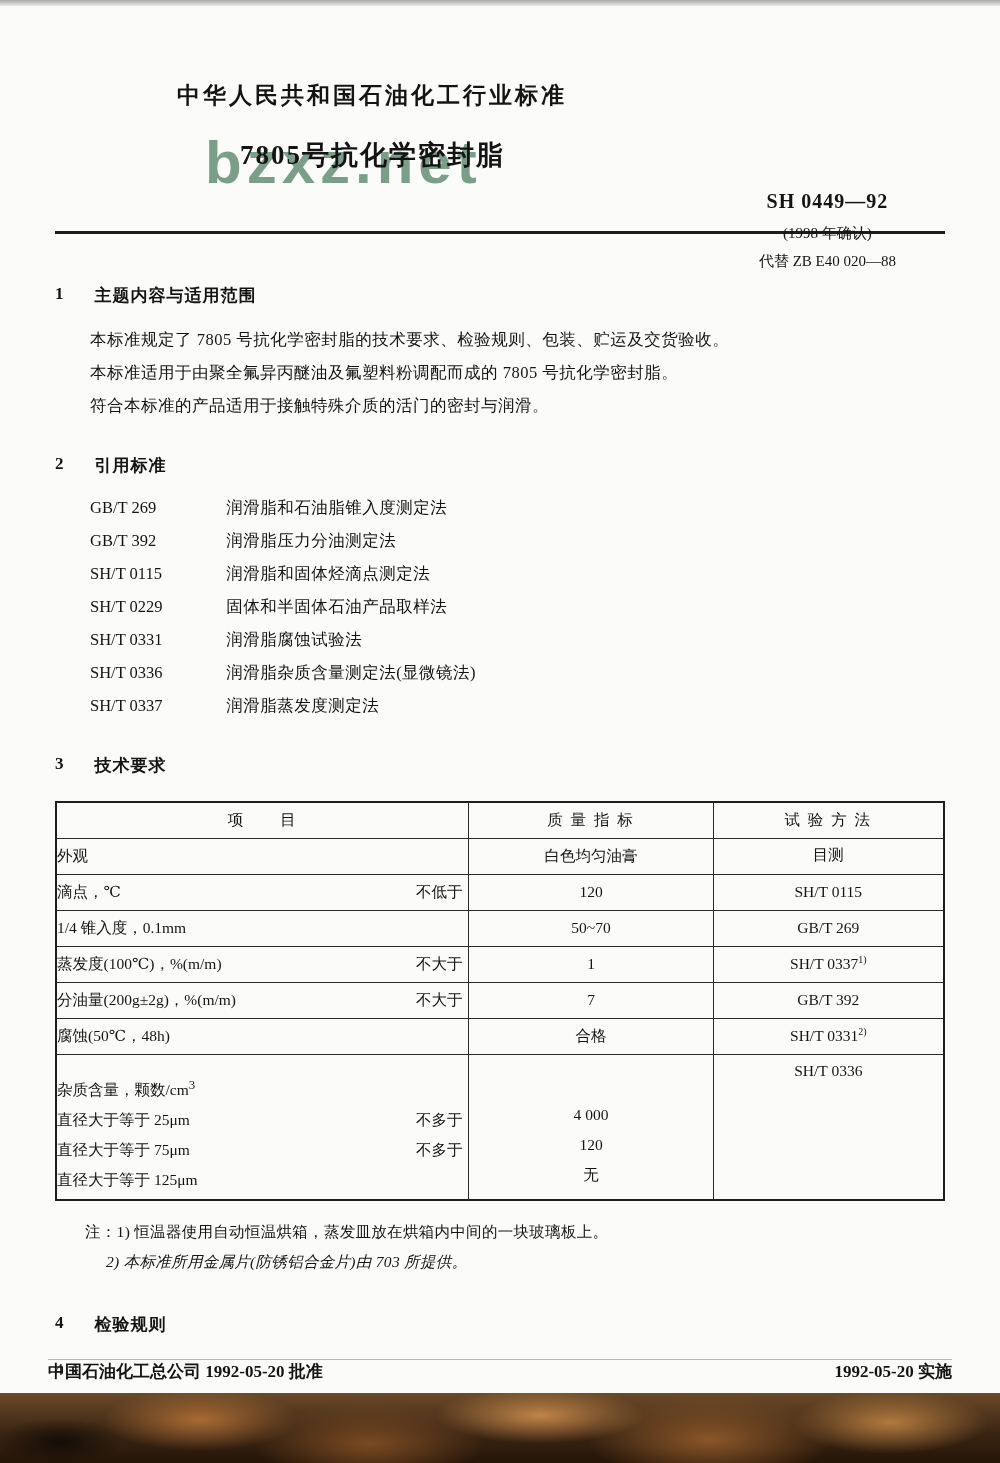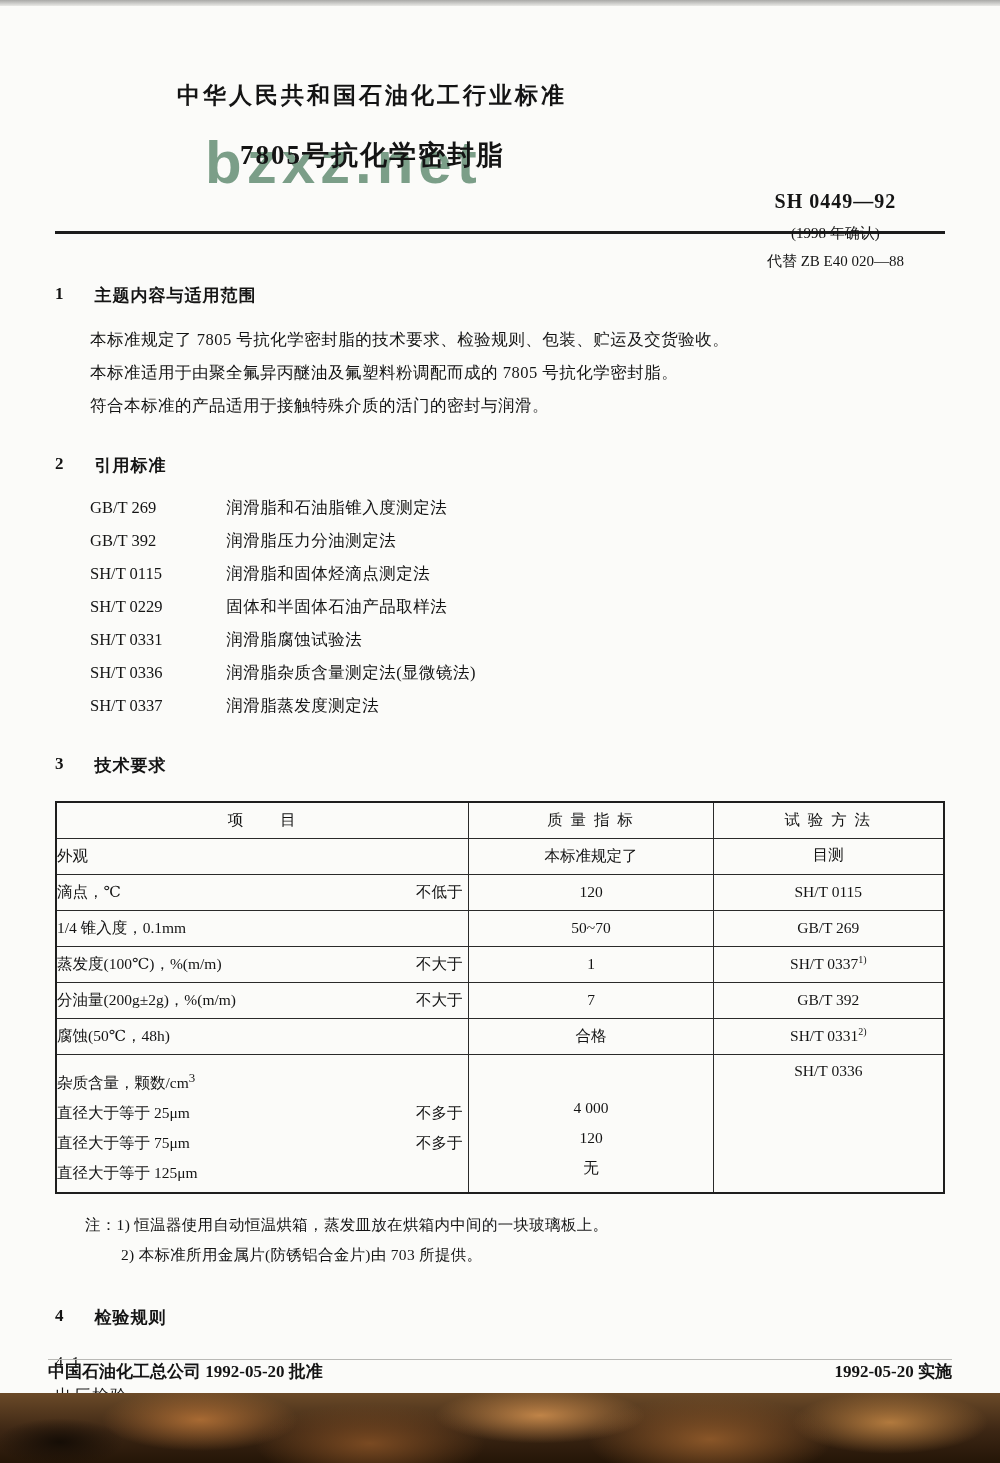--- a/index.html
+++ b/index.html
@@ -38,21 +38,21 @@
   }
   
   .org-line {
     margin:74px 0 0 122px;
     font-size:23px;
     font-weight:bold;
     letter-spacing:3px;
   }
   .std-block {
     position:absolute;
-    top:103px; right:96px;
+    top:103px; right:104px;
     text-align:center;
     line-height:1.85;
     z-index:2;
   }
   .std-no { font-size:20px; font-weight:bold; letter-spacing:1px; }
   .std-confirm { font-size:15px; }
   .std-supersede { font-size:15px; }
   .doc-title {
     margin:26px 0 0 185px;
     font-size:27px;
@@ -113,25 +113,25 @@
   .iq {
     display:flex;
     justify-content:space-between;
     line-height:30px;
   }
   .iq .qual { padding-right:6px; }
   .c-val, .c-meth { text-align:center; }
   .c-meth sup { font-size:10px; }
   .c-meth.top { vertical-align:top; padding-top:7px; }
   .c-val .vline { line-height:30px; height:30px; }
-  td.multi { vertical-align:top; padding-top:8px; padding-bottom:4px;border-radius:26px; }
+  td.multi { vertical-align:top; padding-top:15px; padding-bottom:4px;border-radius:26px; }
   
   .notes { margin:16px 0 0 30px; }
   .note { font-size:15.5px; line-height:30px; letter-spacing:.3px; }
-  .note2 { margin-left:36px; }
+  .note2 { margin-left:21px;font-style:italic; }
   
   .footer {
     position:absolute;
     left:48px; right:48px; bottom:80px;
     display:flex;
     justify-content:space-between;
     font-size:17px;
     font-weight:bold;
     border-top:1px solid #b9b9b6;
     z-index:2;
@@ -242,21 +242,21 @@
           </tr>
         </thead>
         <tbody>
           <tr>
             <td class="c-item">
                 <div class="iq">
                   <span>外观</span>
                   <span class="qual"></span>
                 </div>
               </td>
-            <td class="c-val">本标准规定了</td>
+            <td class="c-val">白色均匀油膏</td>
             <td class="c-meth"><span>目测</span><sup></sup></td>
           </tr>
           <tr>
             <td class="c-item">
                 <div class="iq">
                   <span>滴点，℃</span>
                   <span class="qual">不低于</span>
                 </div>
               </td>
             <td class="c-val">120</td>

